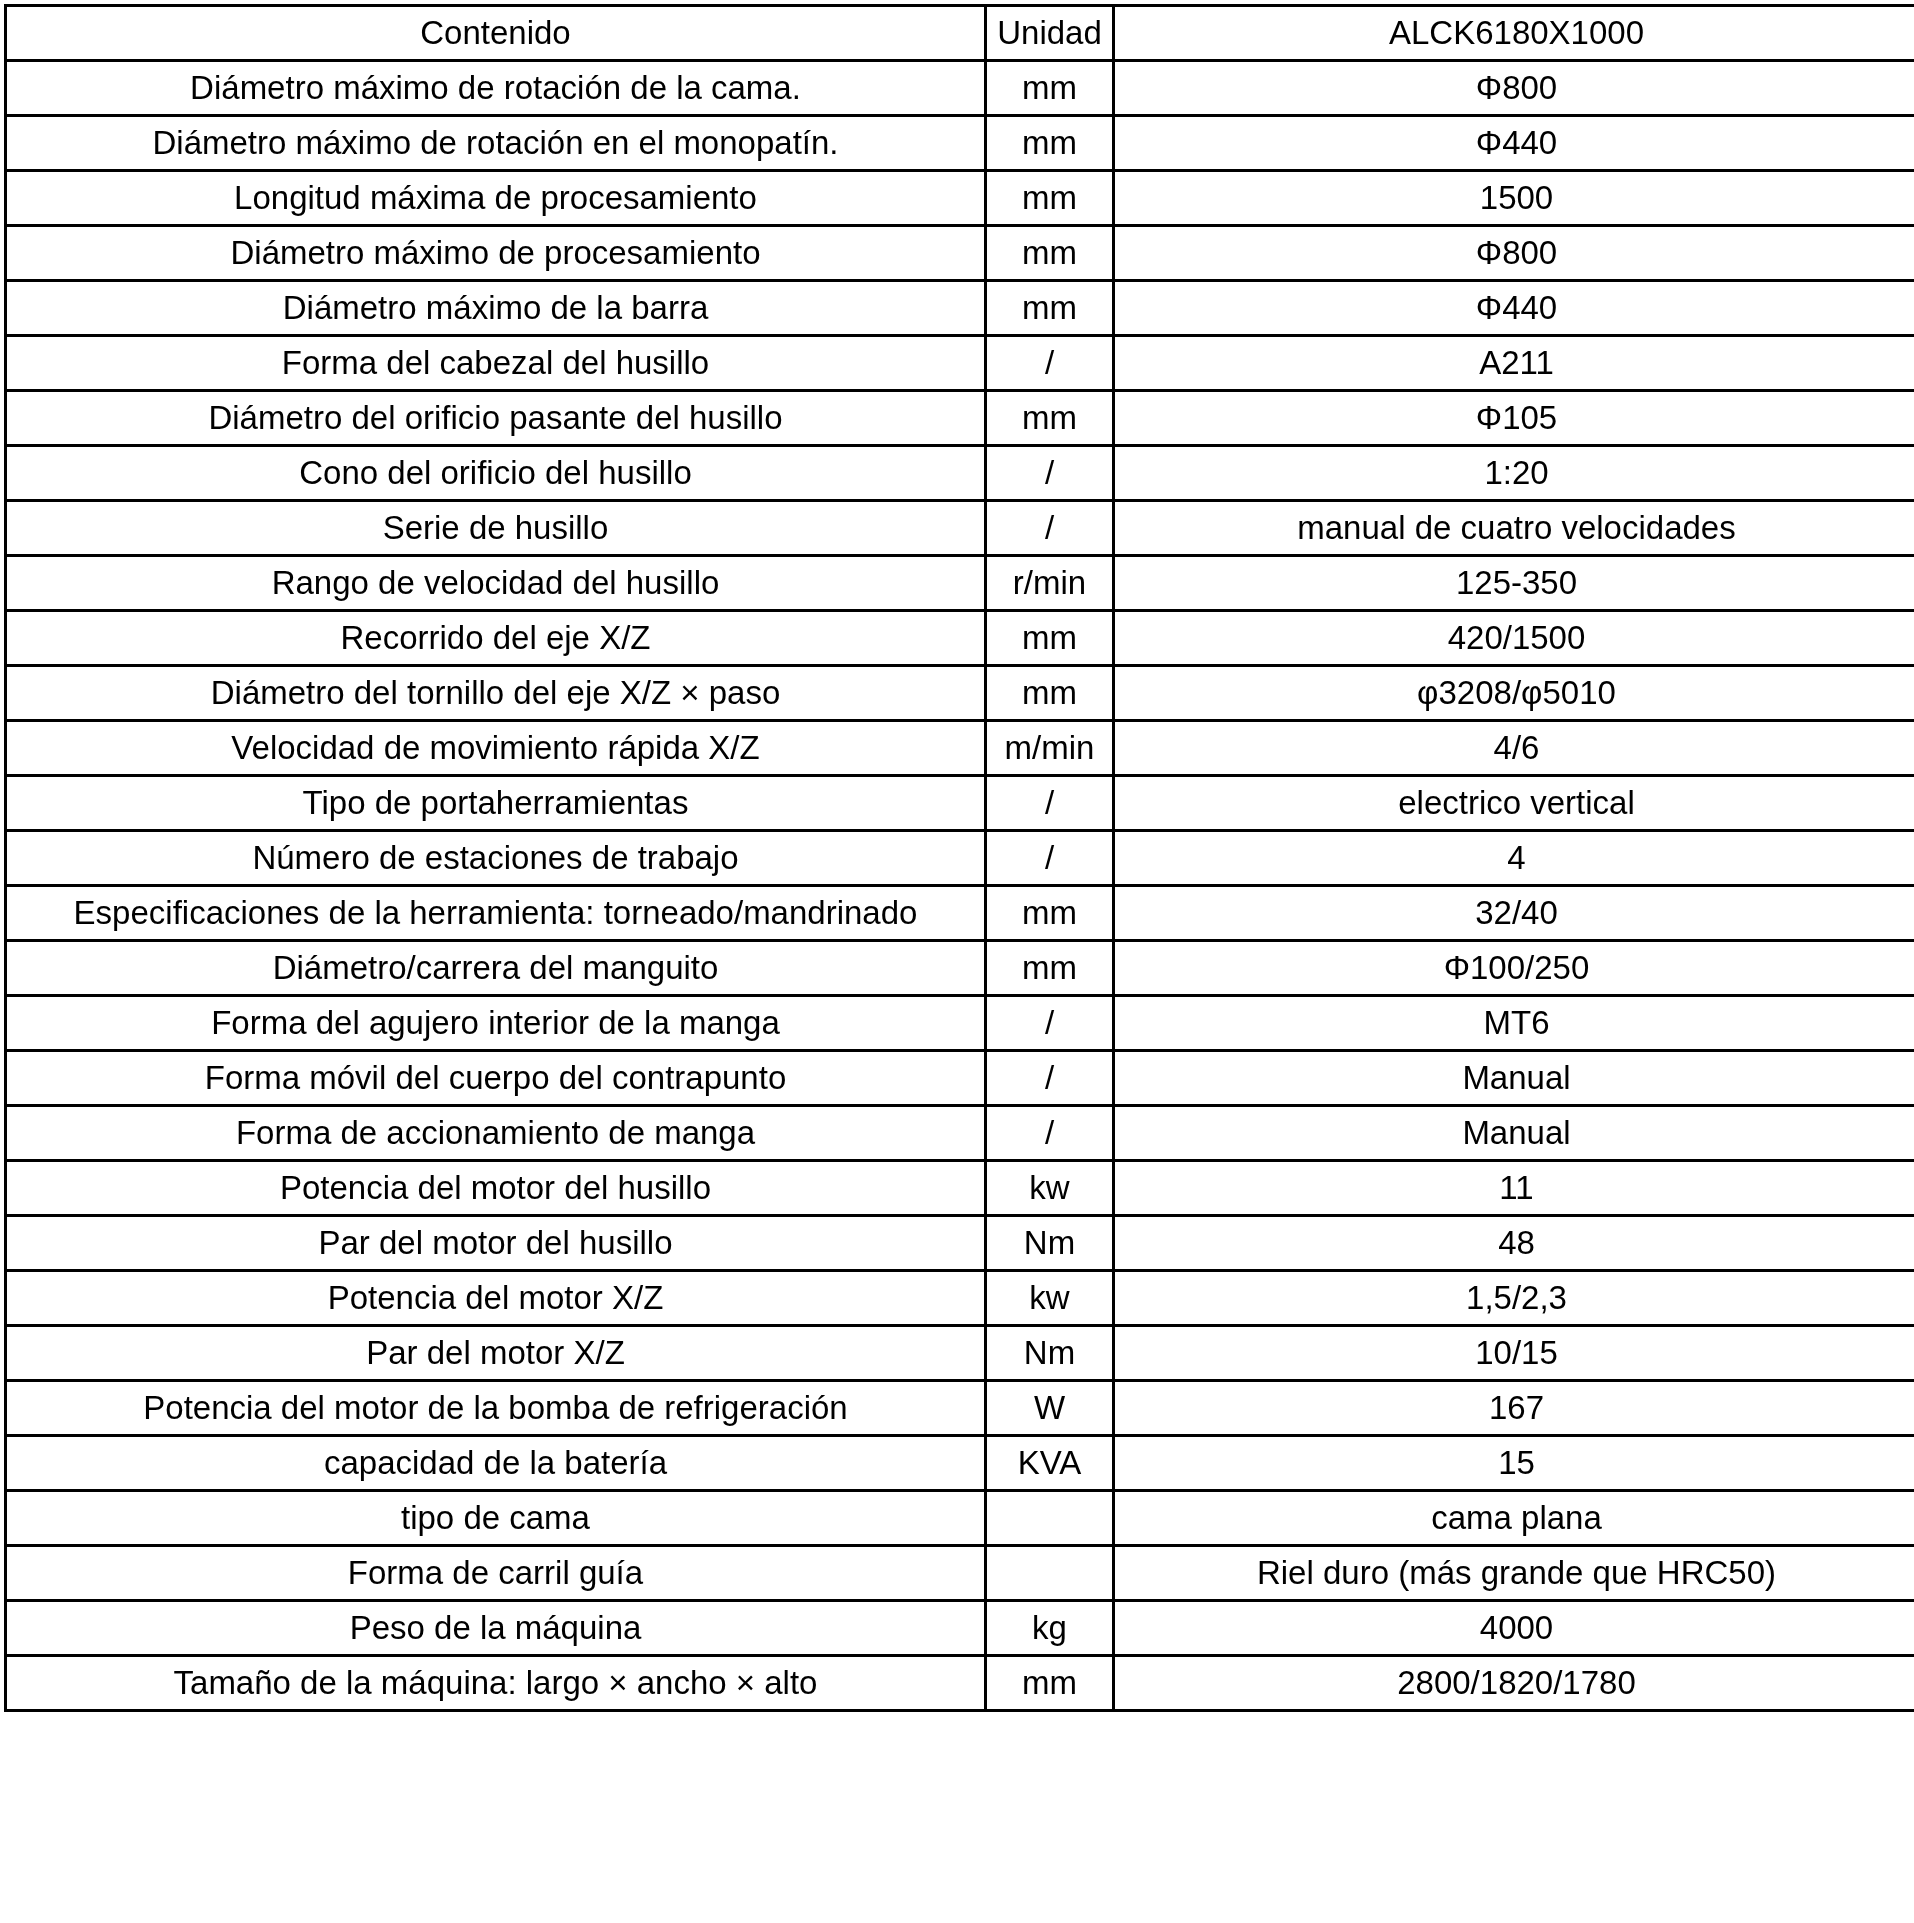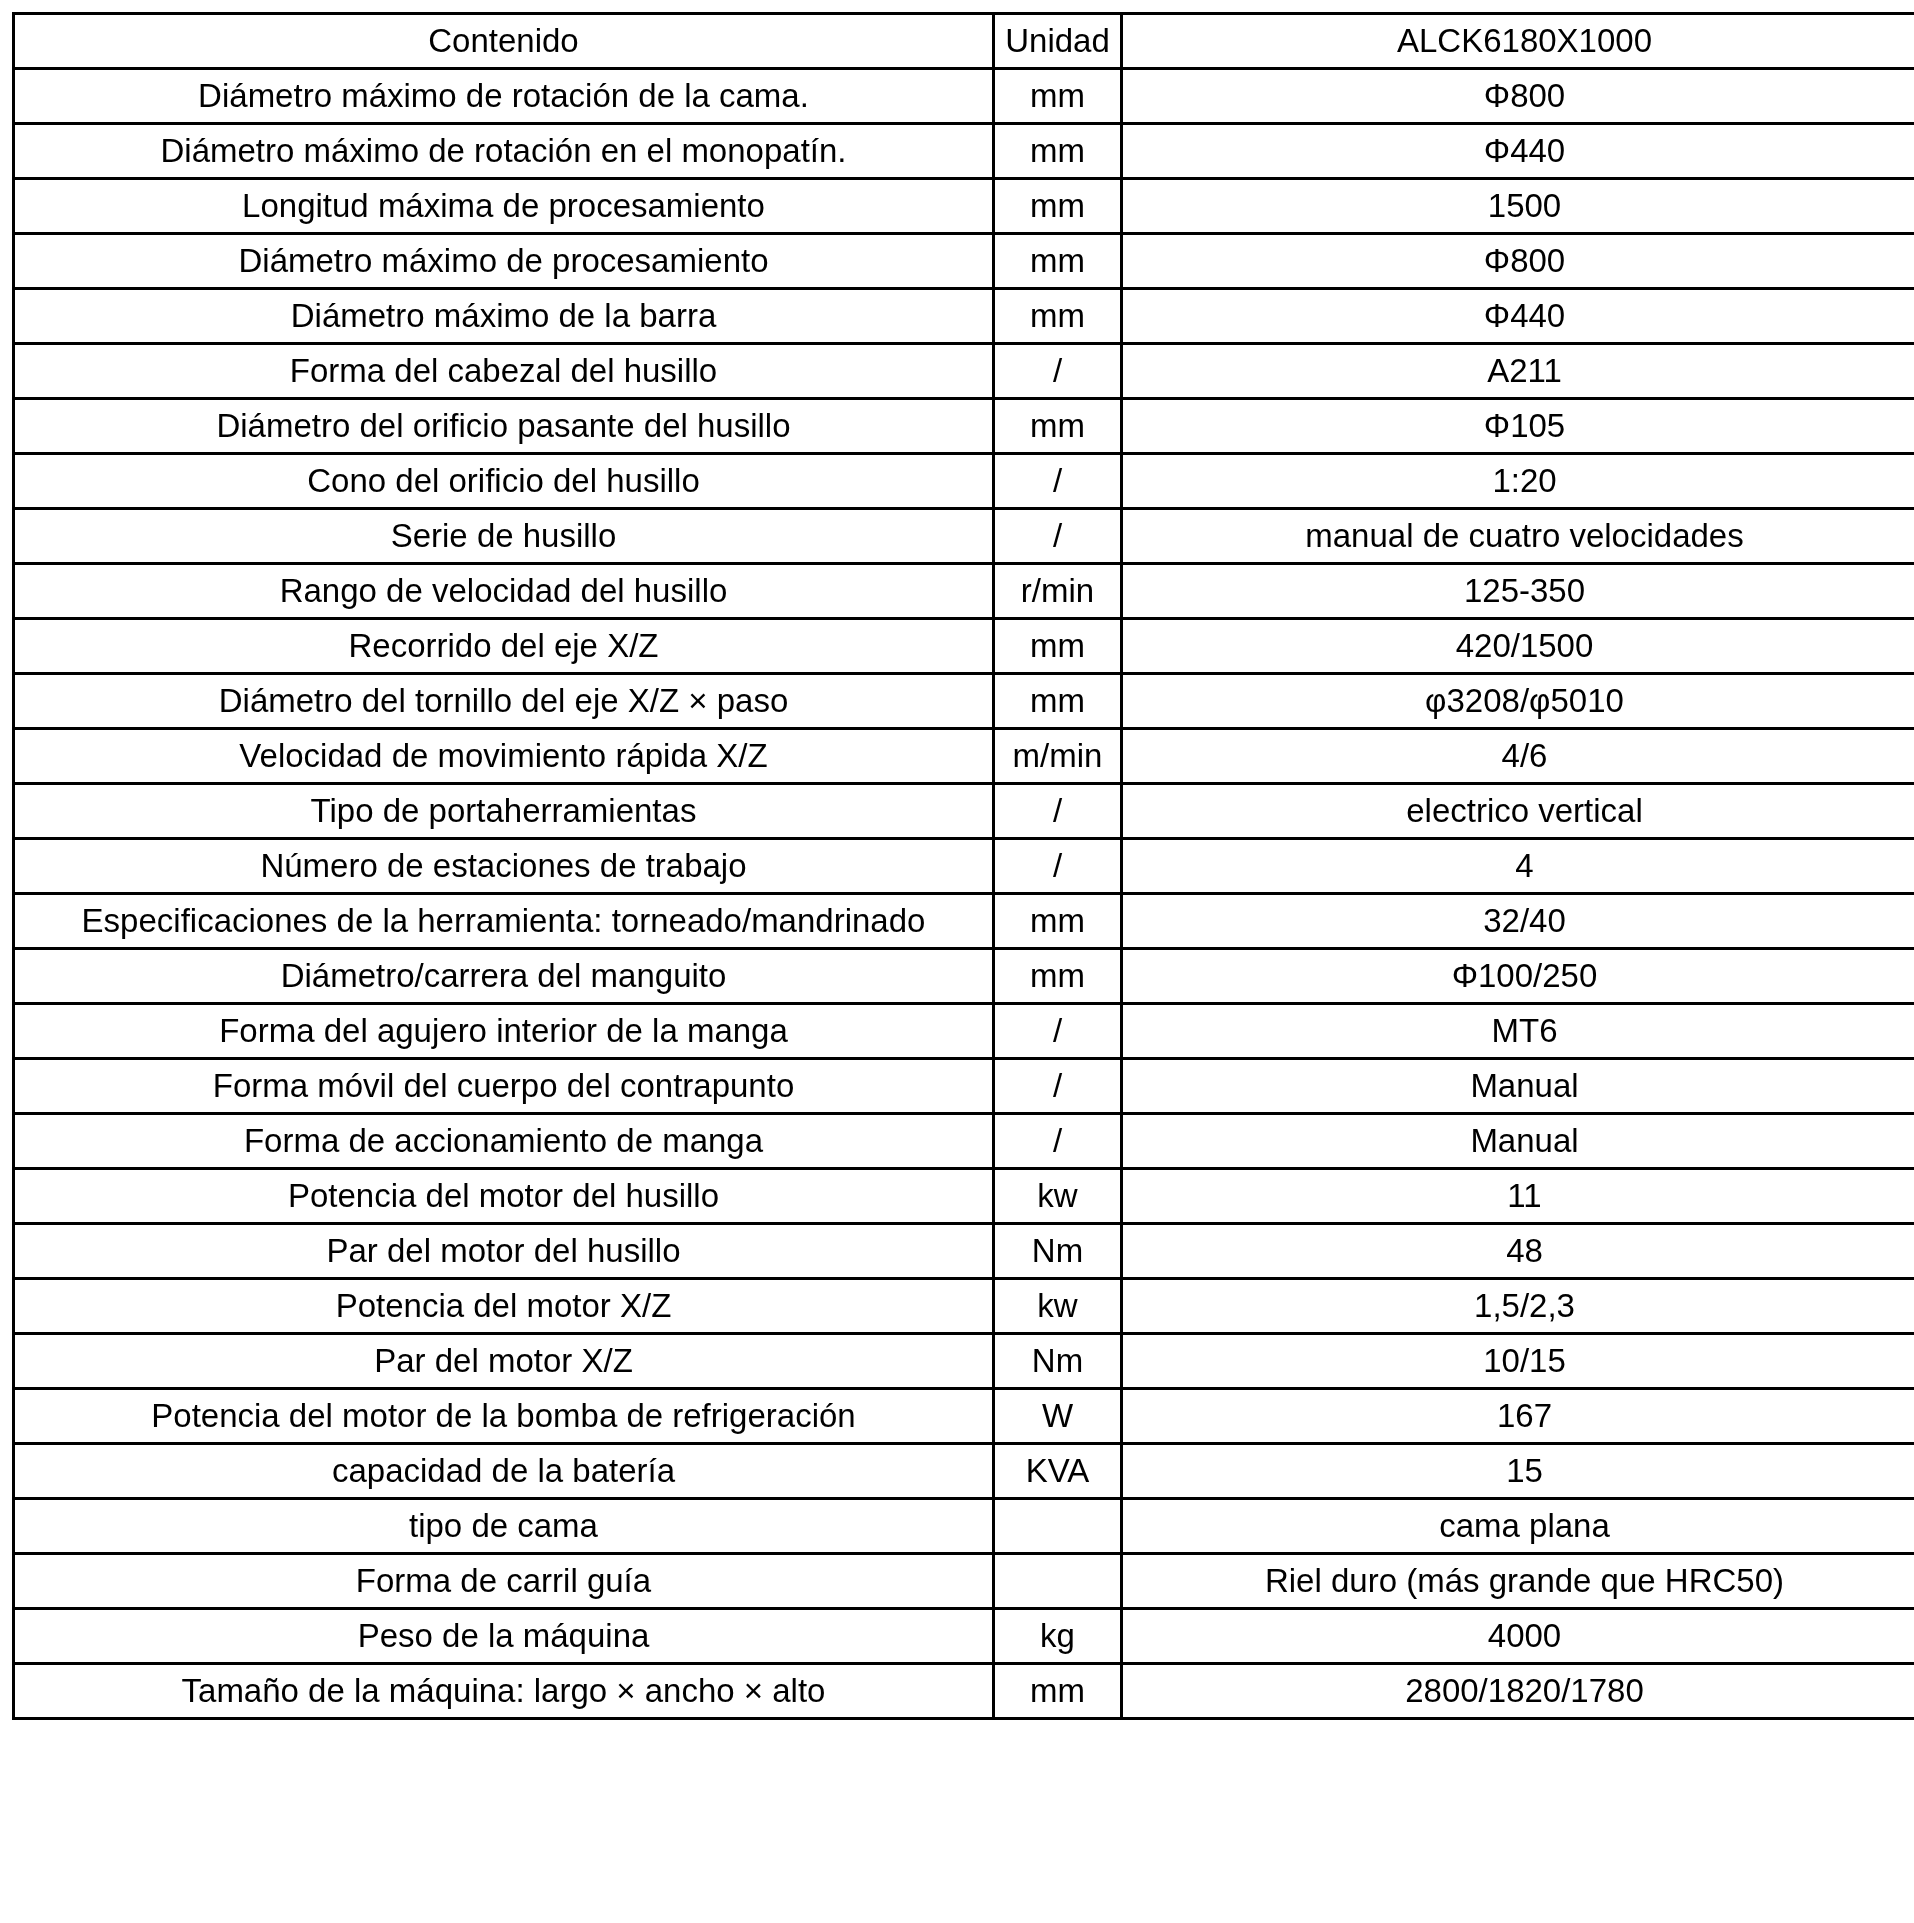--- a/index.html
+++ b/index.html
@@ -8,21 +8,21 @@
     background: #ffffff;
   }
   body {
     width: 1914px;
     font-family: "Liberation Sans", sans-serif;
     color: #000000;
   }
   .sheet {
     width: 1702px;
     box-sizing: border-box;
-    padding: 12px;
+    padding: 4px;
   }
   table.spec {
     border-collapse: collapse;
     table-layout: fixed;
     width: 1914px;
     margin: 0;
   }
   table.spec col.c-content { width: 980px; }
   table.spec col.c-unit    { width: 128px; }
   table.spec col.c-value   { width: 806px; }

